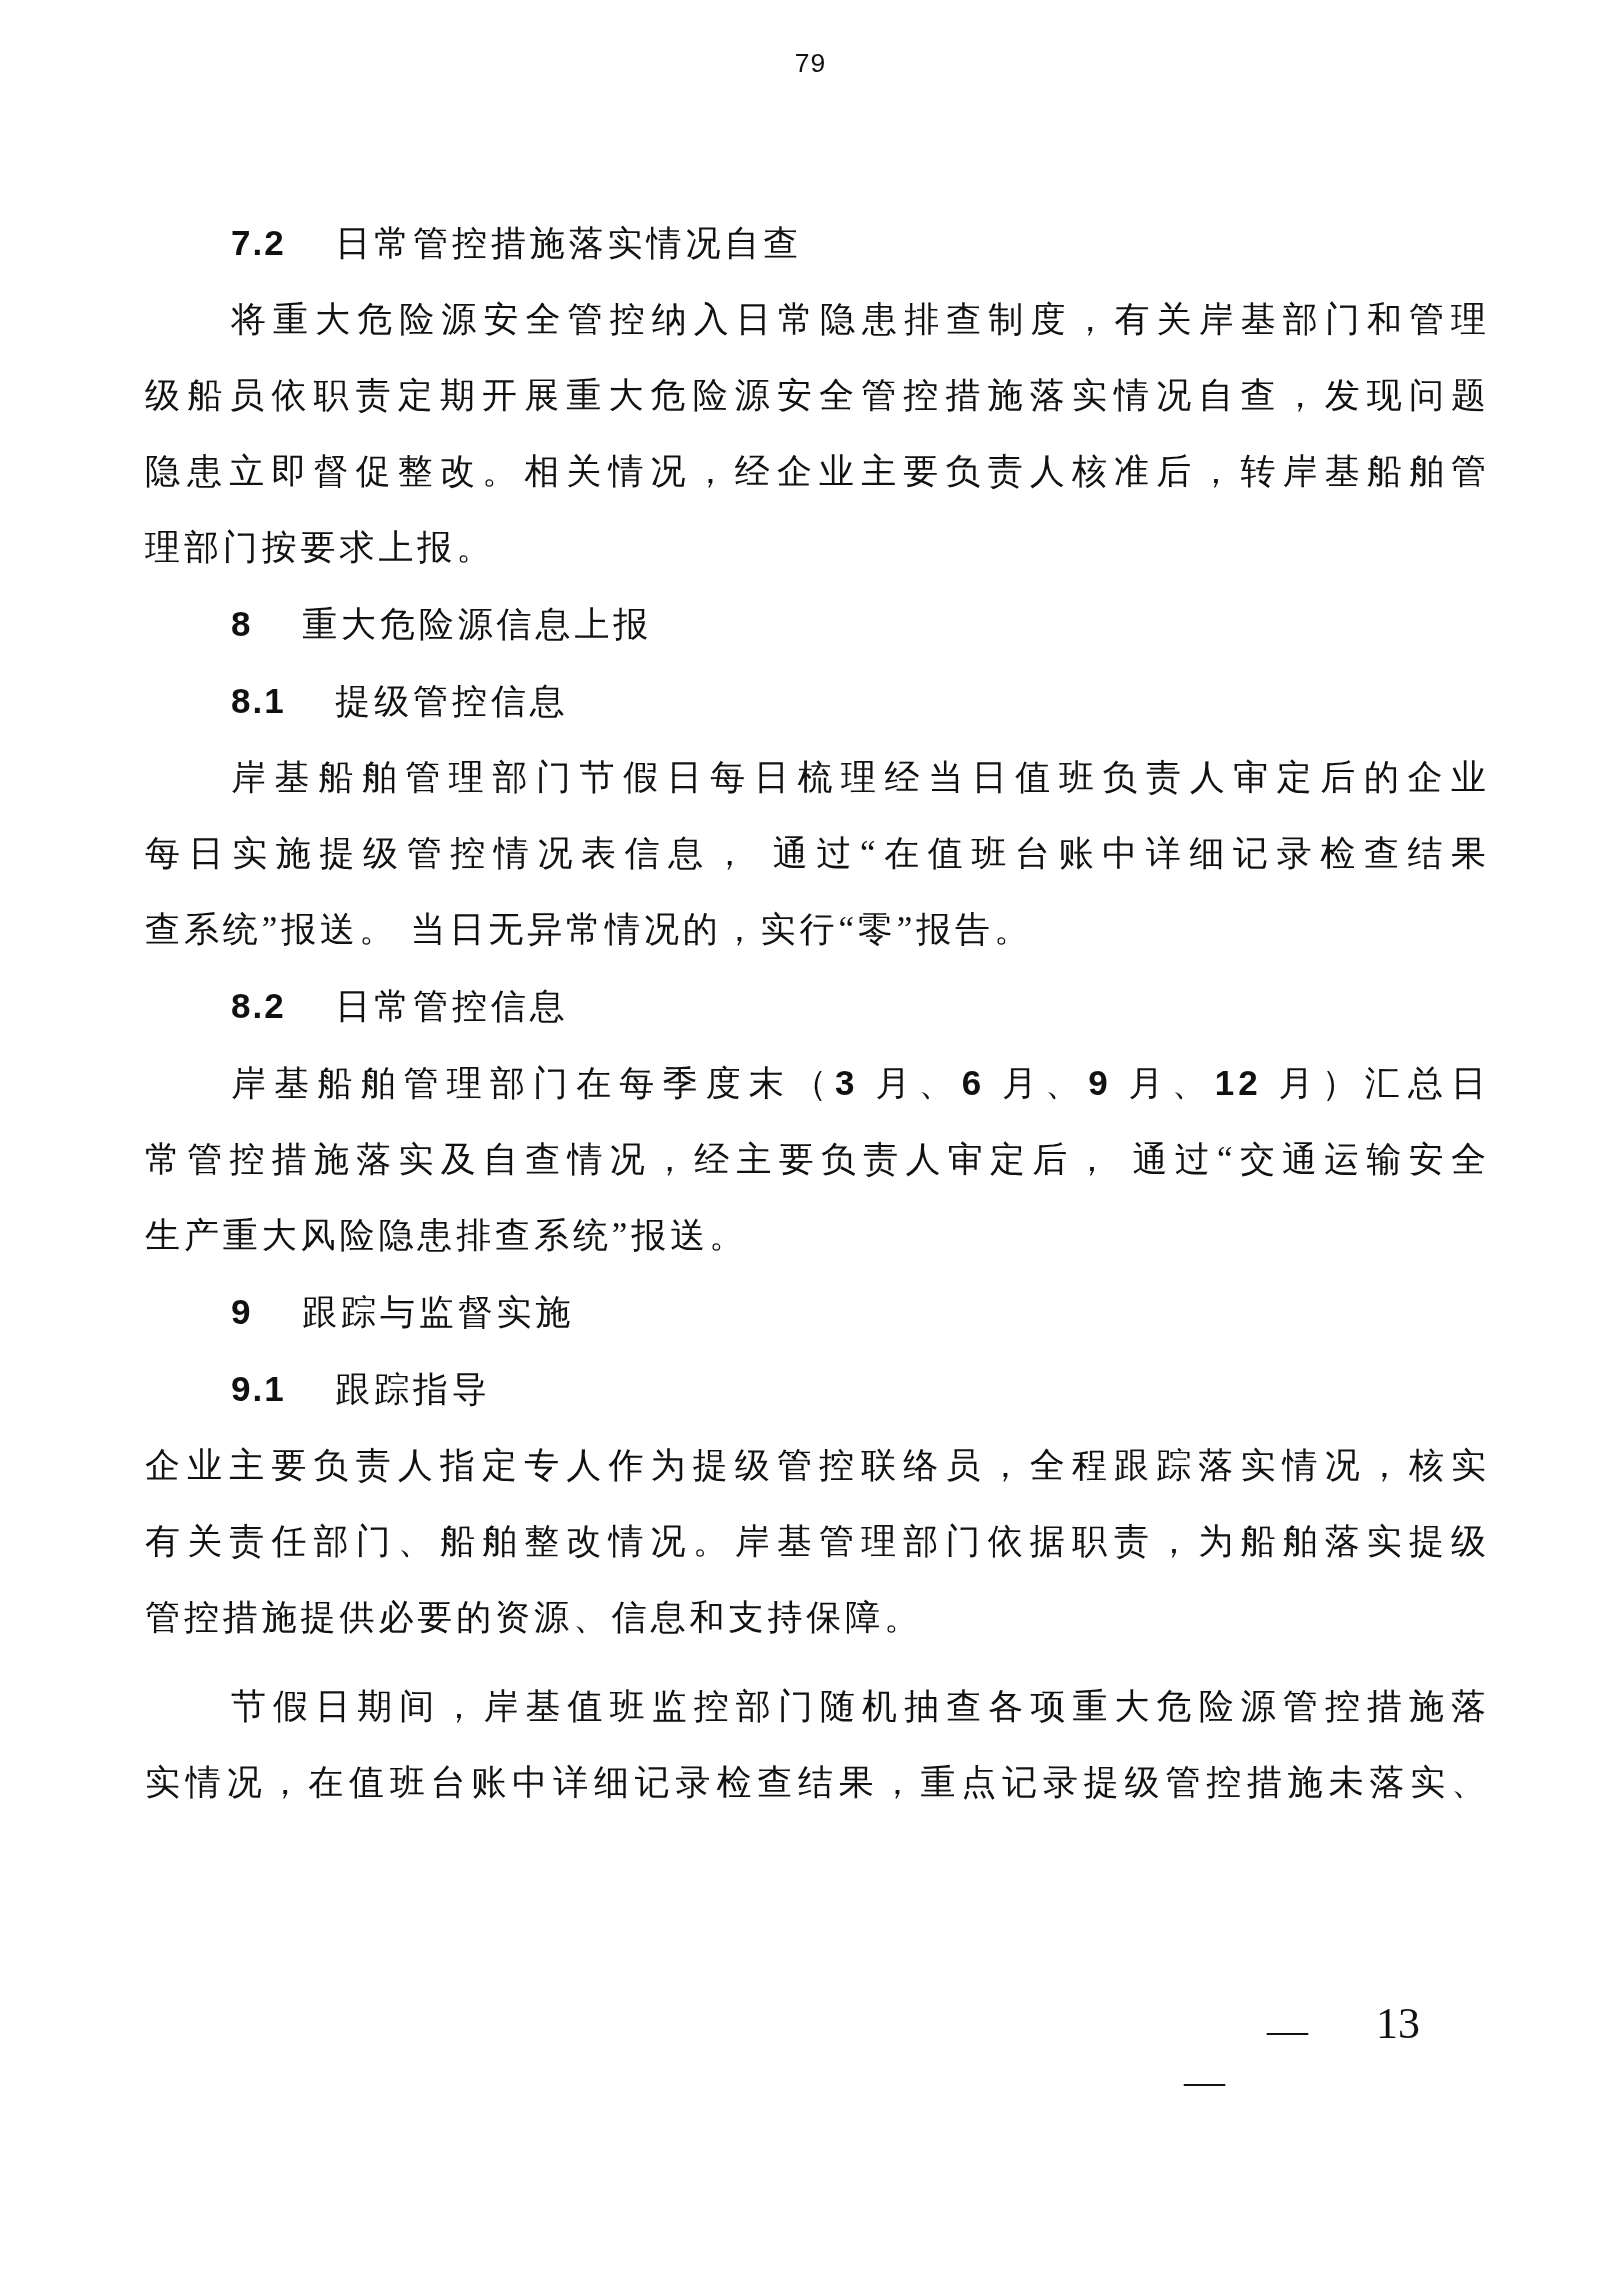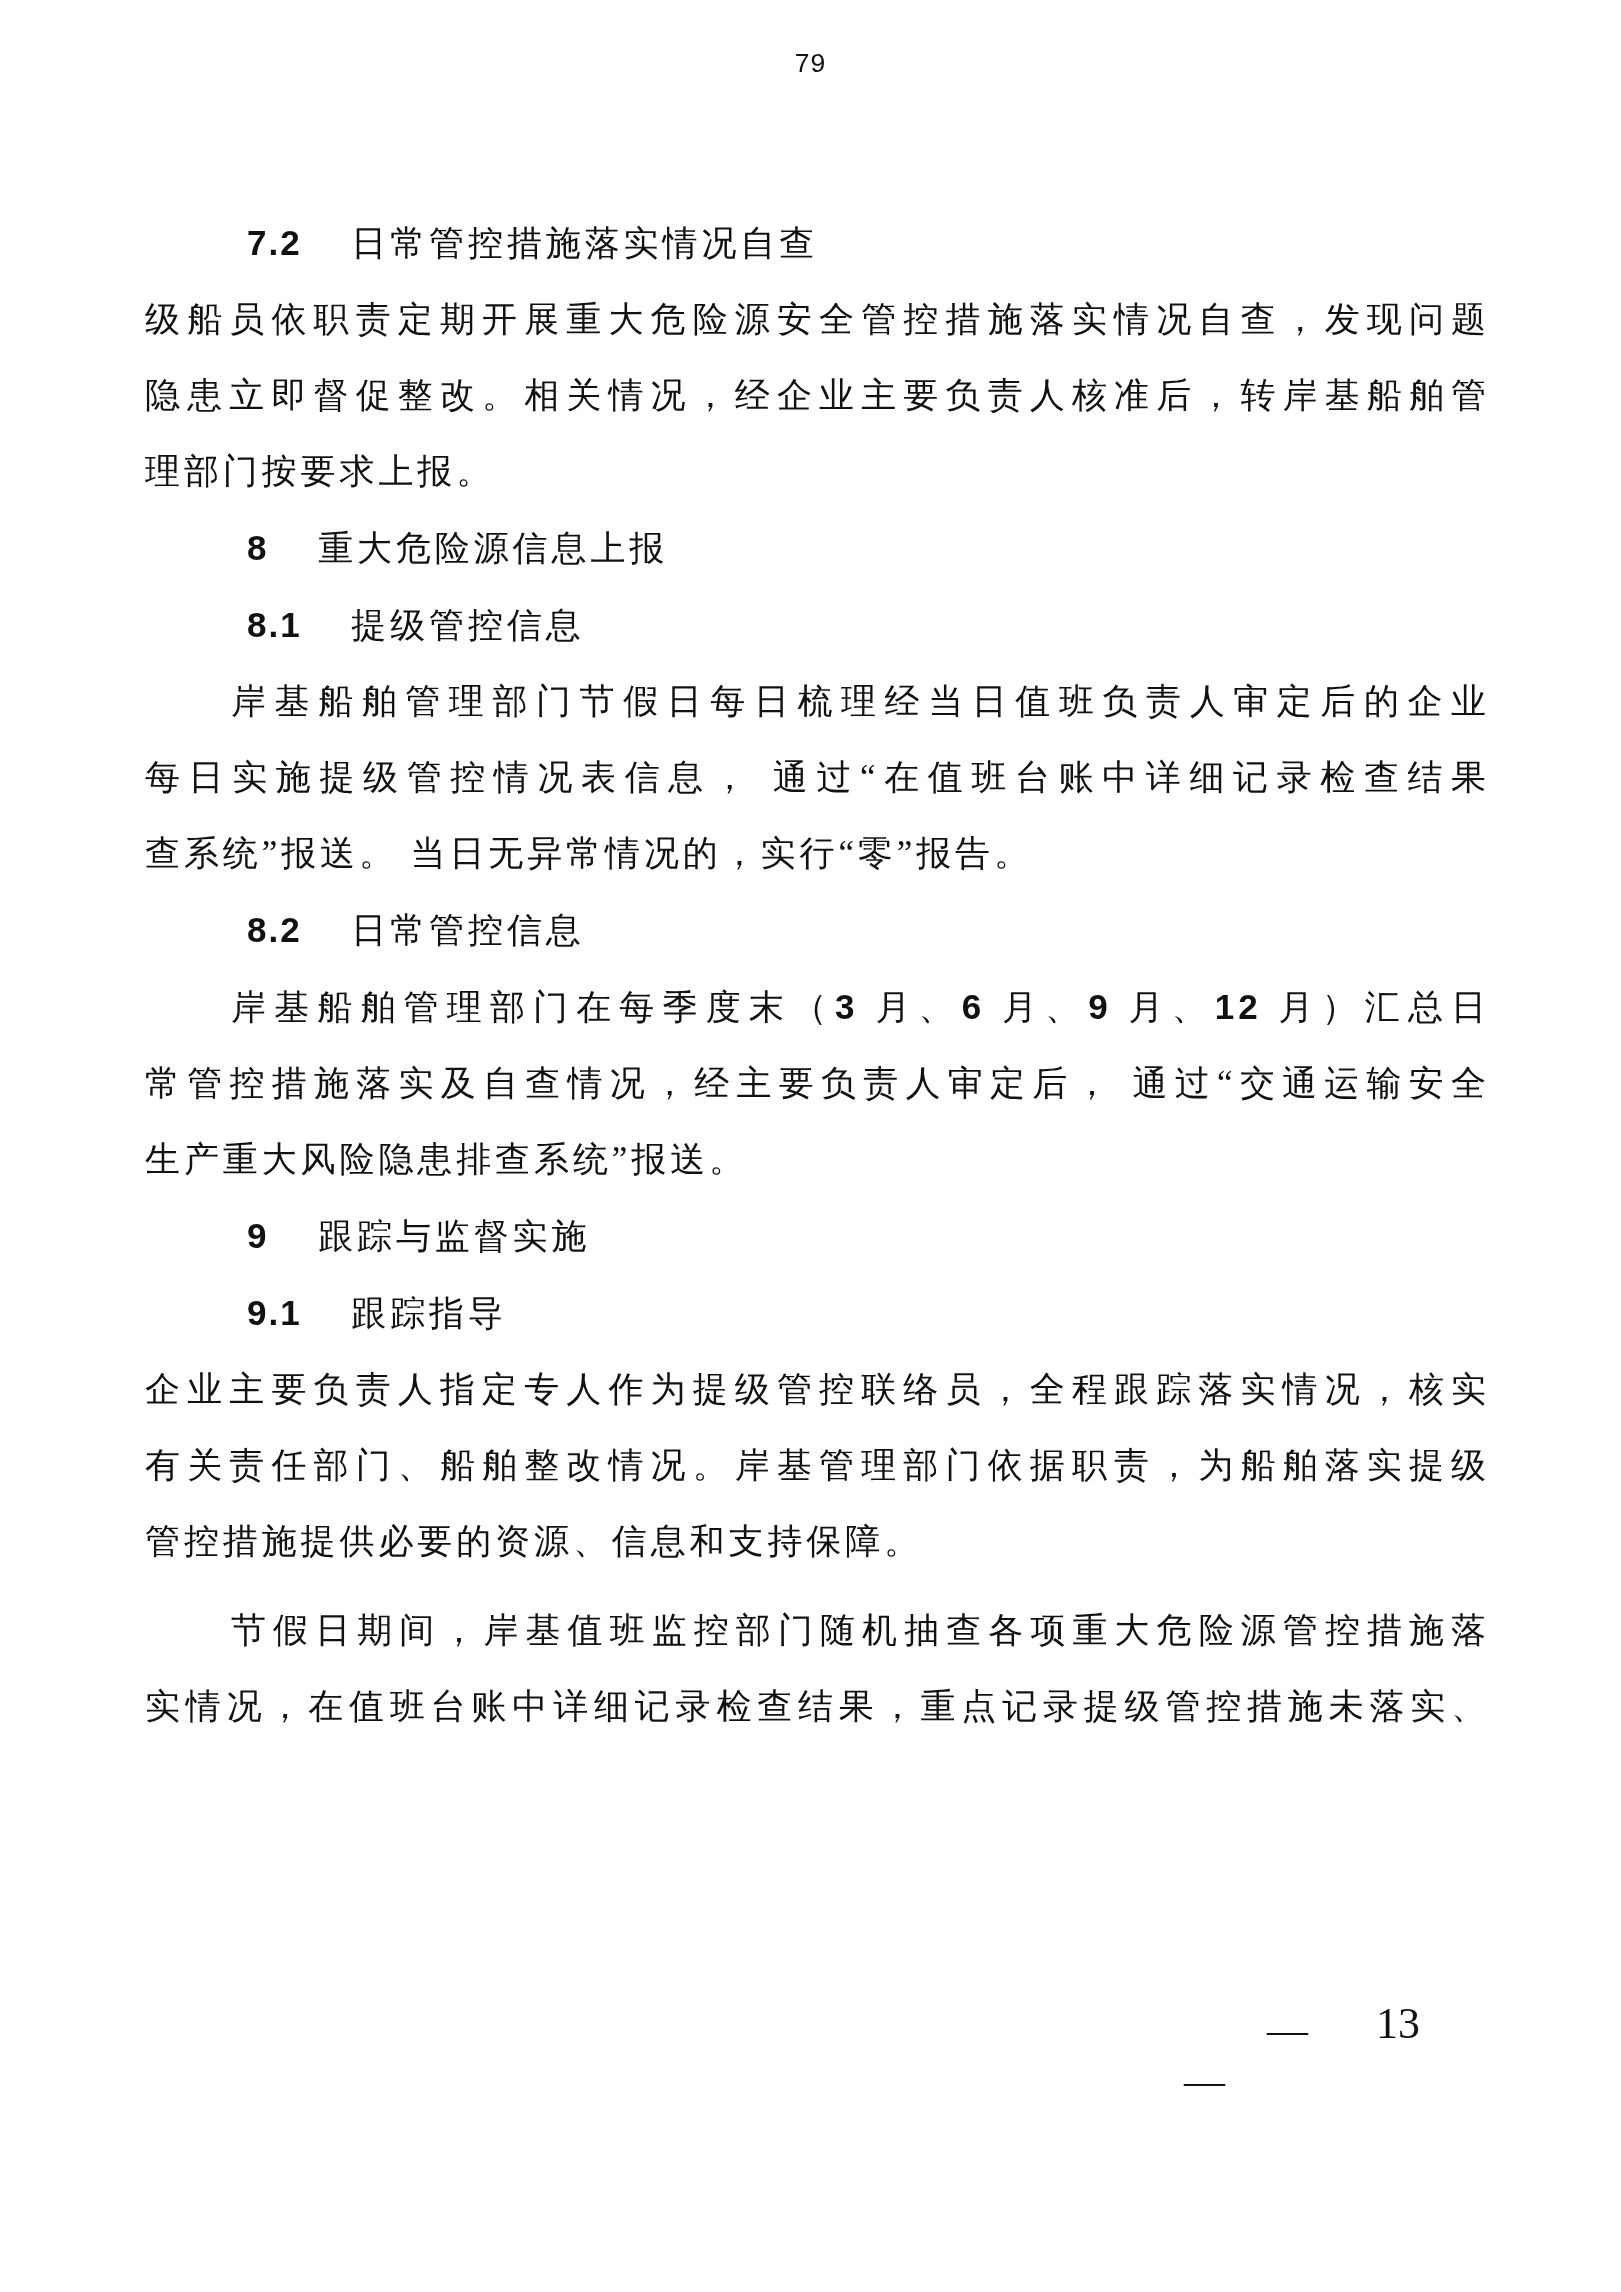--- a/index.html
+++ b/index.html
@@ -53,21 +53,20 @@
     text-indent: 86px;
   }
   .line.space-before {
     margin-top: 12.7px;
   }
   .hnum {
     font-family: "Liberation Sans", sans-serif;
     font-weight: 700;
     letter-spacing: 2px;
     margin-right: 37px;
-    margin-left: 16px;
   }
   .bnum {
     font-family: "Liberation Sans", sans-serif;
     font-weight: 700;
   }
   .footer-dash-right {
     position: absolute;
     left: 1267px;
     top: 2005px;
     font-size: 41px;
@@ -95,20 +94,21 @@
   <div class="page-header">79</div>
 
   <div class="content">
 
 
     <div class="line indent">
       <span class="hnum">7.2</span>
       <span>日常管控措施落实情况自查</span>
     </div>
 
+    <div class="line full indent">将重大危险源安全管控纳入日常隐患排查制度，有关岸基部门和管理</div>
     <div class="line full">级船员依职责定期开展重大危险源安全管控措施落实情况自查，发现问题</div>
     <div class="line full">隐患立即督促整改。相关情况，经企业主要负责人核准后，转岸基船舶管</div>
     <div class="line">理部门按要求上报。</div>
 
     <div class="line indent">
       <span class="hnum">8</span>
       <span>重大危险源信息上报</span>
     </div>
 
     <div class="line indent">

